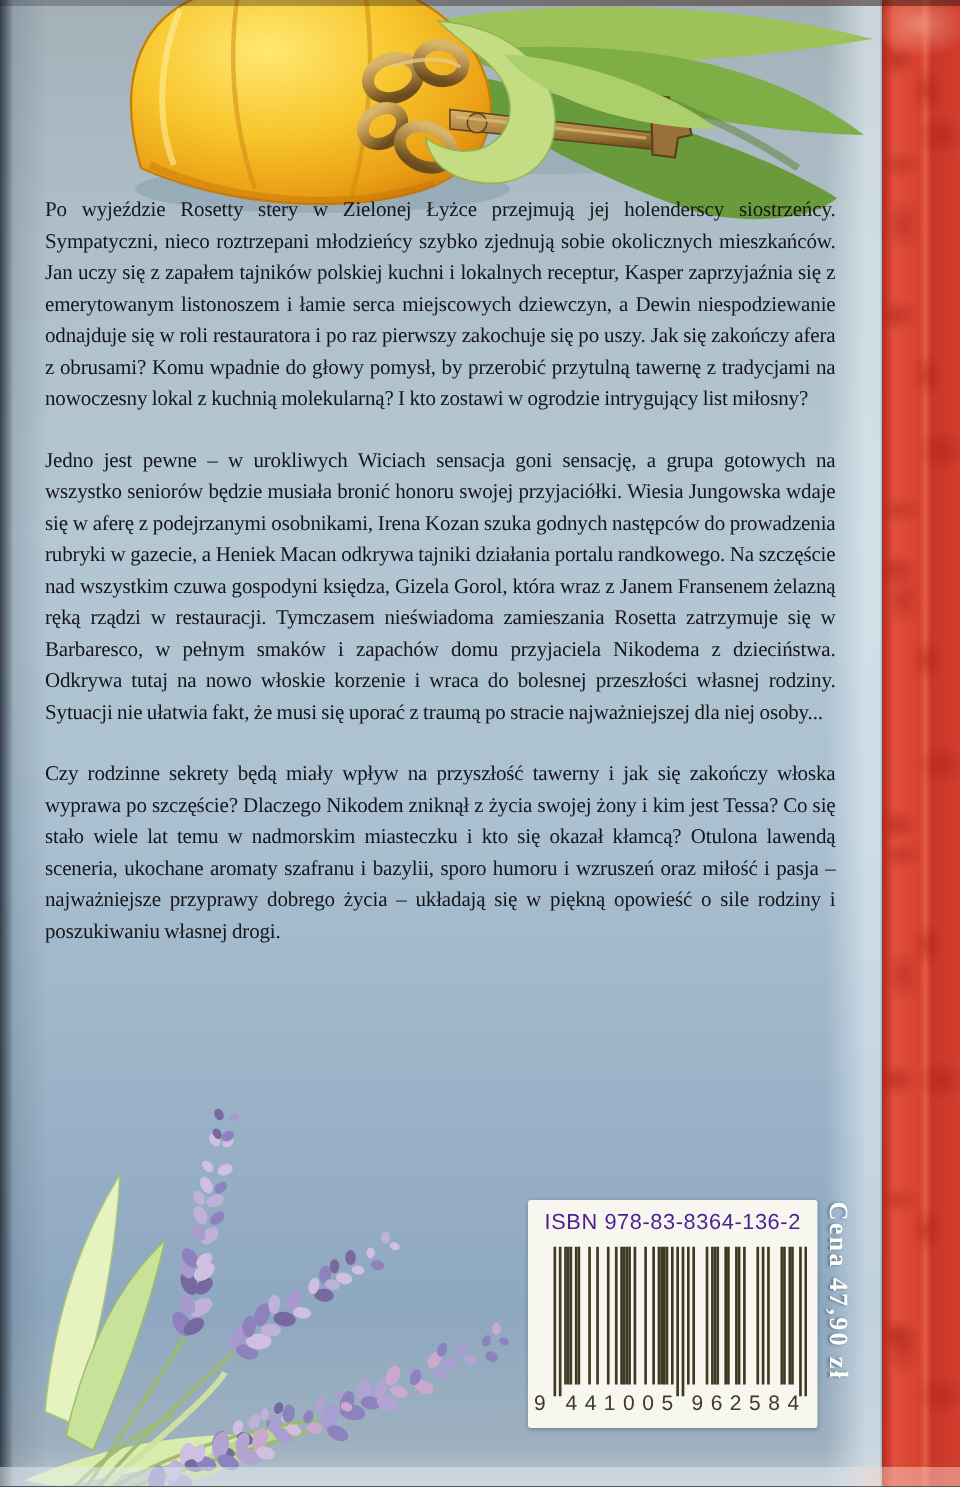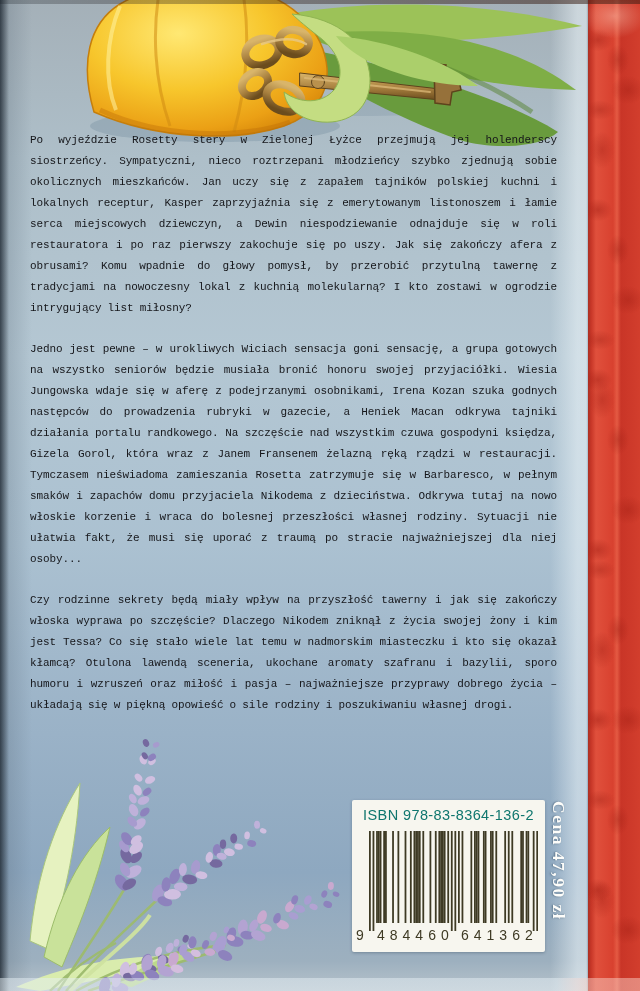--- a/index.html
+++ b/index.html
@@ -31,28 +31,28 @@
   }
   
   .edge-left{position:absolute;left:0;top:0;width:9px;height:100%;
     background:linear-gradient(90deg, rgba(32,42,52,.8), rgba(32,42,52,0));}
   .edge-top{position:absolute;left:0;top:0;width:100%;height:4px;
     background:linear-gradient(90deg, rgba(20,26,32,.25), rgba(60,32,22,.55) 94%);}
   .edge-bottom{position:absolute;left:0;bottom:0;width:100%;height:13px;
     background:linear-gradient(90deg, rgba(228,238,244,.5) 0 87%, rgba(248,206,196,.5) 92% 100%);}
   
   .blurb{position:absolute;left:30px;top:130px;width:527px;color:#15161a;}
-  .blurb p{margin:0;text-align:justify;font-size:11px;line-height:21px;
-    letter-spacing:-0.1px;word-spacing:-0.4px;font-family:Liberation Mono, monospace;}
+  .blurb p{margin:0;text-align:justify;font-size:14px;line-height:21px;
+    letter-spacing:-0.1px;word-spacing:-0.4px;}
   .blurb p + p{margin-top:20px;}
   
   .barcode-box{position:absolute;left:352px;top:800px;width:193px;height:152px;
     background:#f7f6ef;border-radius:2px;box-shadow:0 1px 3px rgba(40,60,80,.35);}
   .isbn{position:absolute;top:7px;left:0;width:100%;text-align:center;
-    font-family:"Liberation Sans",sans-serif;font-size:14.5px;letter-spacing:.4px;color:#0f766e;}
+    font-family:"Liberation Sans",sans-serif;font-size:14.5px;letter-spacing:.4px;color:#4c1d95;}
   .bars{position:absolute;left:7px;top:31px;}
   .bar-digits{position:absolute;top:127px;left:0;width:100%;height:20px;
     font-family:"Liberation Sans",sans-serif;font-size:14px;color:#3e3a24;}
   .bar-digits .d9{position:absolute;left:4px;}
   .bar-digits .g1{position:absolute;left:25px;letter-spacing:5px;}
   .bar-digits .g2{position:absolute;left:109px;letter-spacing:5px;}
   
   .price{position:absolute;left:548px;top:801px;height:150px;
     writing-mode:vertical-rl;text-orientation:mixed;
     font-family:"Liberation Serif",serif;font-weight:bold;font-size:17.5px;
@@ -292,22 +292,22 @@
         <rect x="152.40" y="0" width="1.78" height="92"></rect>
         <rect x="161.30" y="0" width="1.78" height="92"></rect>
         <rect x="163.08" y="0" width="1.78" height="92"></rect>
         <rect x="166.64" y="0" width="1.78" height="92"></rect>
         <rect x="168.42" y="0" width="1.78" height="92"></rect>
         <rect x="173.76" y="0" width="1.78" height="100"></rect>
         <rect x="177.32" y="0" width="1.78" height="100"></rect>
       </svg>
     <div class="bar-digits">
       <span class="d9">9</span>
-      <span class="g1">484460</span>
-      <span class="g2">641362</span>
+      <span class="g1">441005</span>
+      <span class="g2">962584</span>
     </div>
   </div>
 
   <div class="price">Cena 47,90 zł</div>
 
   <div class="edge-left"></div>
   <div class="edge-top"></div>
   <div class="edge-bottom"></div>
 </div>
 

